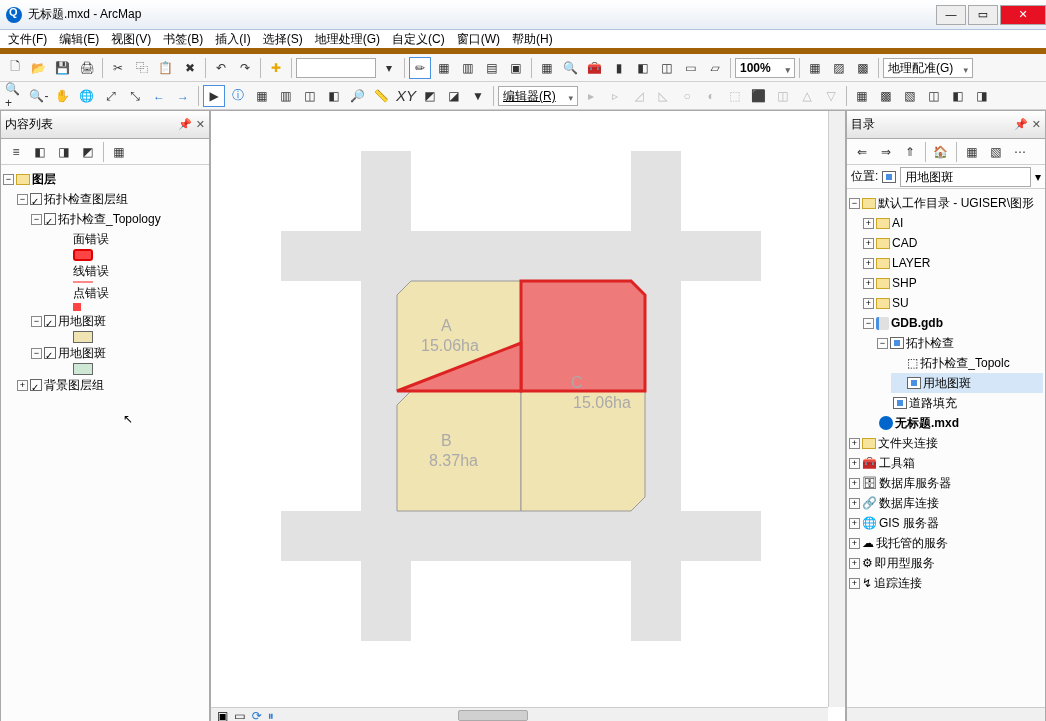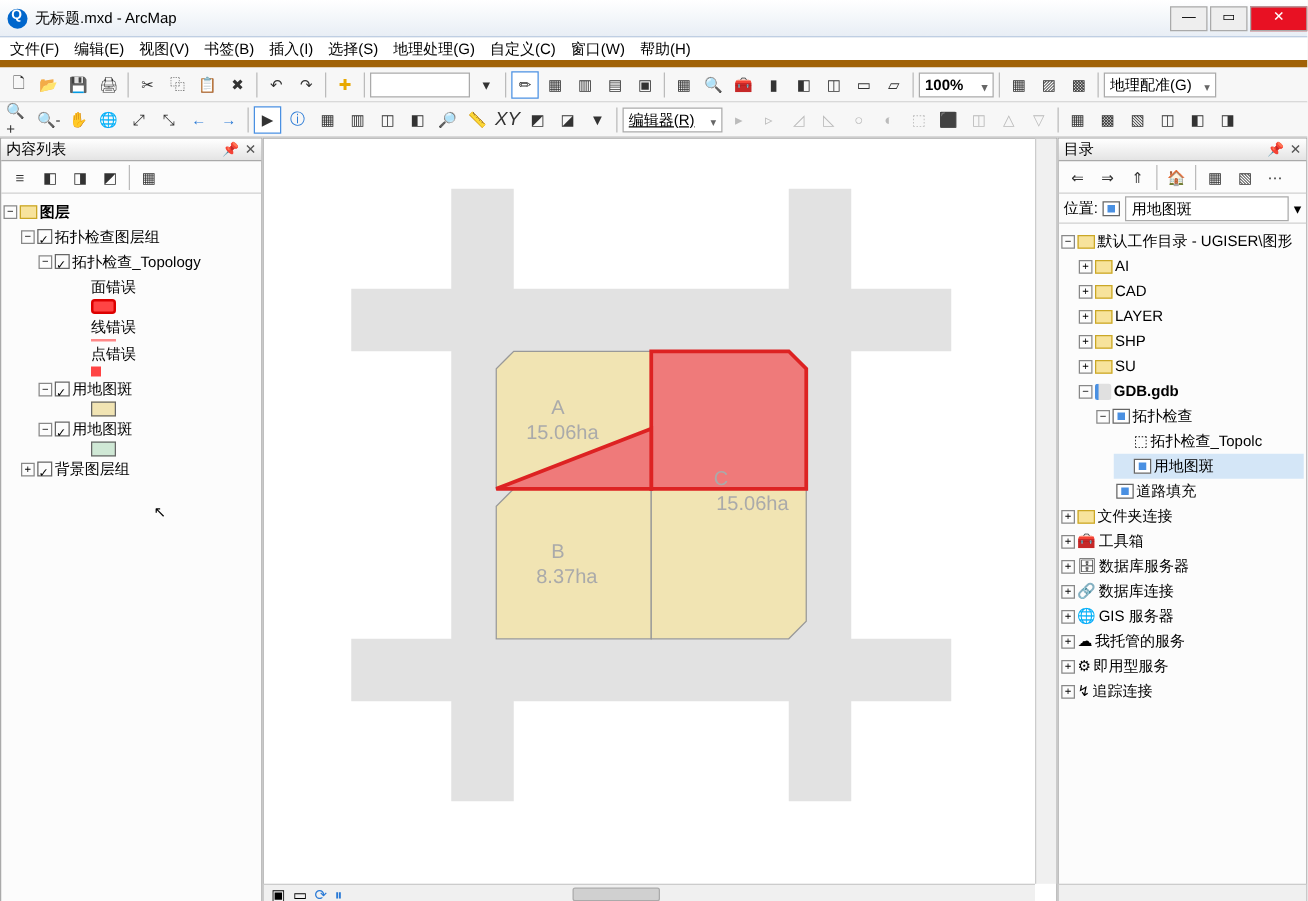--- a/index.html
+++ b/index.html
@@ -16,21 +16,21 @@
 .toolbar { height: 28px; background: #f7f7f7; border-bottom: 1px solid #d0d0d0; display: flex; align-items: center; padding: 0 4px; gap: 2px; }
 .tbtn { width: 22px; height: 22px; border: 1px solid transparent; display: flex; align-items: center; justify-content: center; font-size: 12px; color: #333; }
 .tsep { width: 1px; height: 20px; background: #bbb; margin: 0 2px; }
 .scalebox { width: 80px; height: 20px; border: 1px solid #aaa; background: #fff; padding: 0 4px; line-height: 18px; }
 .dropdown { height: 20px; border: 1px solid #aaa; background: #fff; padding: 0 18px 0 4px; line-height: 18px; position: relative; }
 .dropdown::after { content: "▾"; position: absolute; right: 4px; top: 2px; font-size: 9px; color: #666; }
 .mainarea { display: flex; height: 615px; }
 .panel { background: #fcfcfc; border: 1px solid #aaa; display: flex; flex-direction: column; }
 .panel-left { width: 210px; }
 .panel-right { width: 200px; }
-.panel-header { height: 18px; background: linear-gradient(#fff,#e4e4e4); border-bottom: 1px solid #aaa; padding: 0 4px; display: flex; align-items: center; justify-content: space-between; }
+.panel-header { height: 28px; background: linear-gradient(#fff,#e4e4e4); border-bottom: 1px solid #aaa; padding: 0 4px; display: flex; align-items: center; justify-content: space-between; }
 .panel-header .phbtns { display: flex; gap: 4px; font-size: 11px; color: #555; }
 .panel-toolbar { height: 26px; border-bottom: 1px solid #d0d0d0; display: flex; align-items: center; gap: 2px; padding: 0 4px; }
 .tree { flex: 1; overflow: auto; padding: 4px 2px; line-height: 20px; }
 .tree-item { display: flex; align-items: center; gap: 2px; white-space: nowrap; }
 .expander { width: 11px; height: 11px; border: 1px solid #888; text-align: center; line-height: 8px; font-size: 9px; cursor: pointer; }
 .chk { width: 12px; height: 12px; border: 1px solid #666; }
 .chk.on::after { content: "✓"; font-size: 10px; position: relative; top: -3px; left: 0; }
 .swatch { width: 20px; height: 12px; border: 1px solid #666; display: inline-block; }
 .indent1 { margin-left: 14px; } .indent2 { margin-left: 28px; } .indent3 { margin-left: 42px; } .indent4 { margin-left: 70px; }
 .mapview { flex: 1; position: relative; background: #fff; border: 1px solid #aaa; }
@@ -349,20 +349,25 @@
       <div class="tree-item indent3" style="background:#d4e6f7;">
           <span style="width:14px;display:inline-block;"></span>
           <span class="layer-icon-sm"></span> 
           <span>用地图斑</span>
         </div>
       <div class="tree-item indent2">
           <span style="width:14px;display:inline-block;"></span>
           <span class="layer-icon-sm"></span> 
           <span>道路填充</span>
         </div>
+      <div class="tree-item indent1">
+          <span style="width:14px;display:inline-block;"></span>
+          <span class="mxd-icon"></span> 
+          <b>无标题.mxd</b>
+        </div>
       <div class="tree-item">
           <span class="expander">+</span>
           <span class="folder-icon"></span> 
           <span>文件夹连接</span>
         </div>
       <div class="tree-item">
           <span class="expander">+</span>
           <span>🧰</span> 
           <span>工具箱</span>
         </div>

